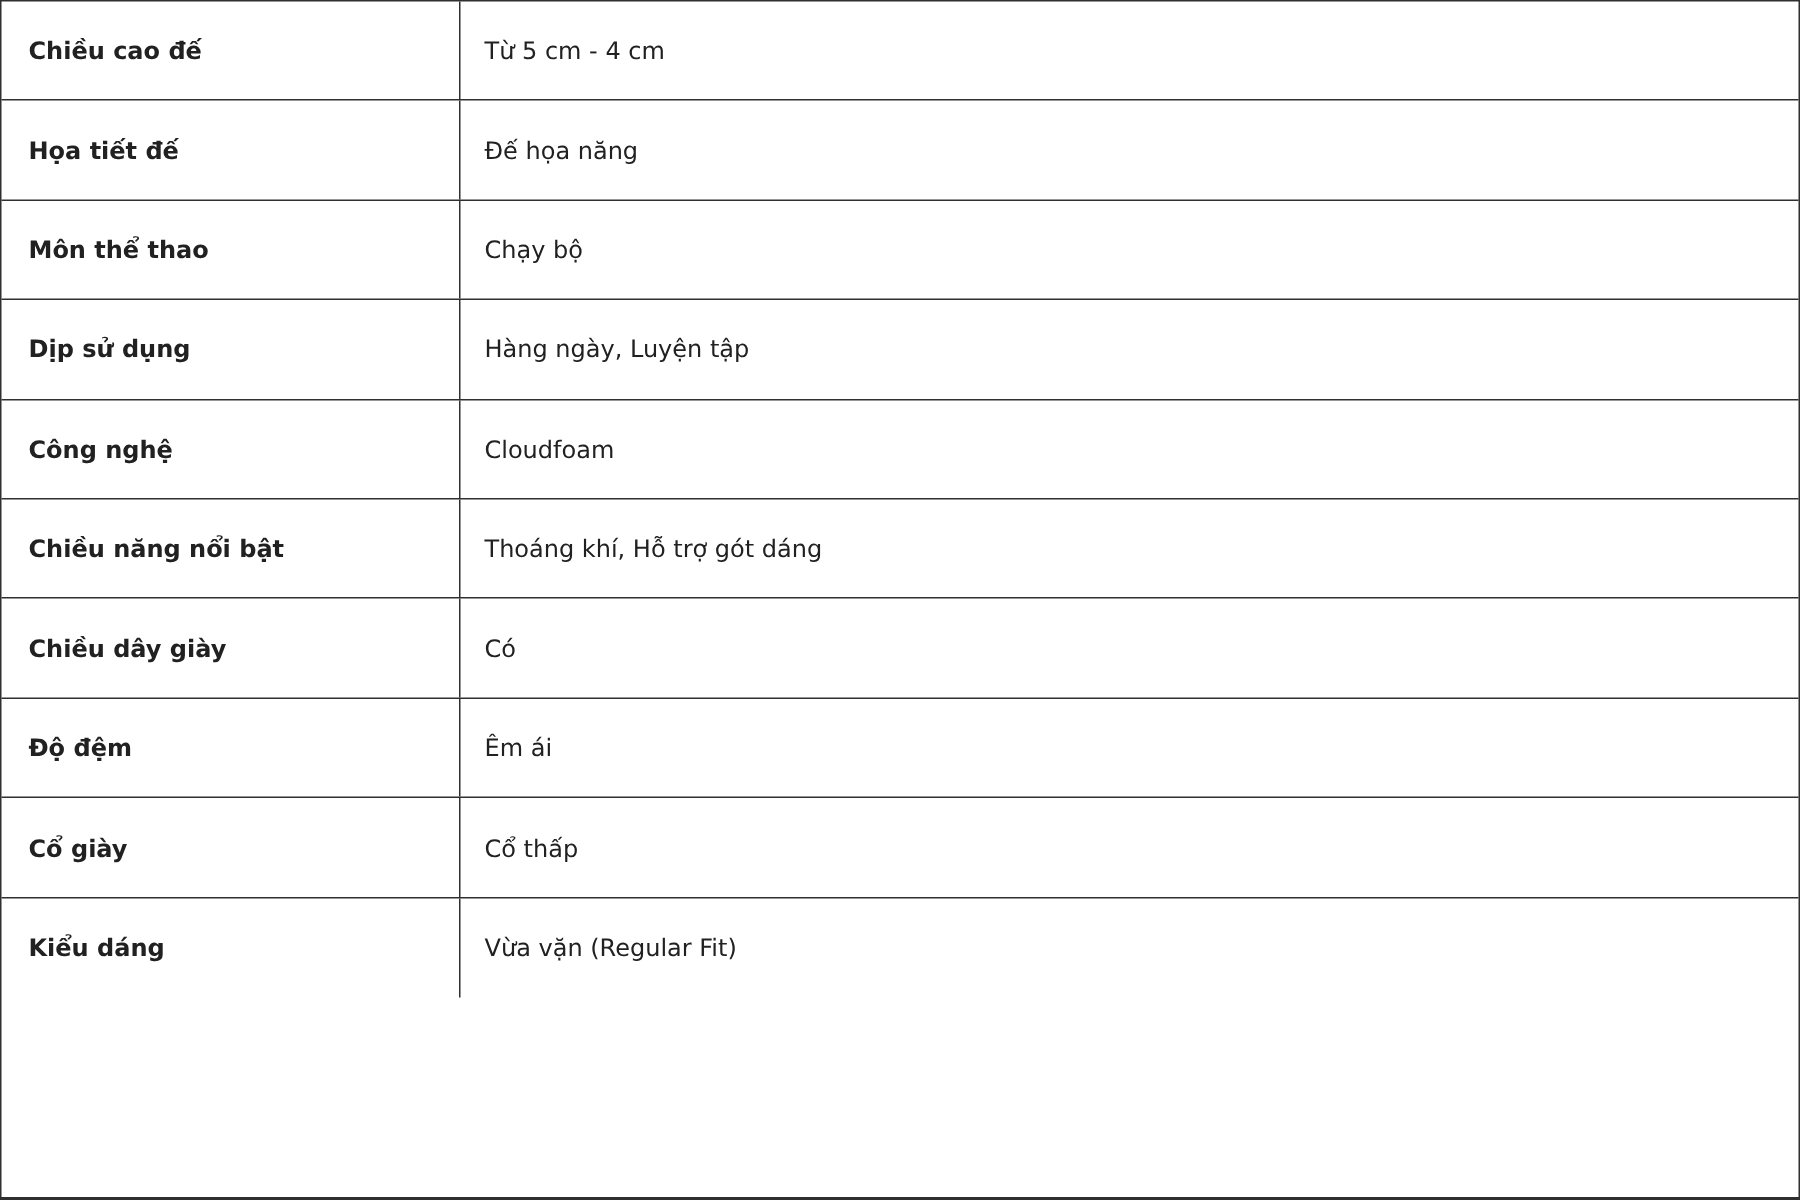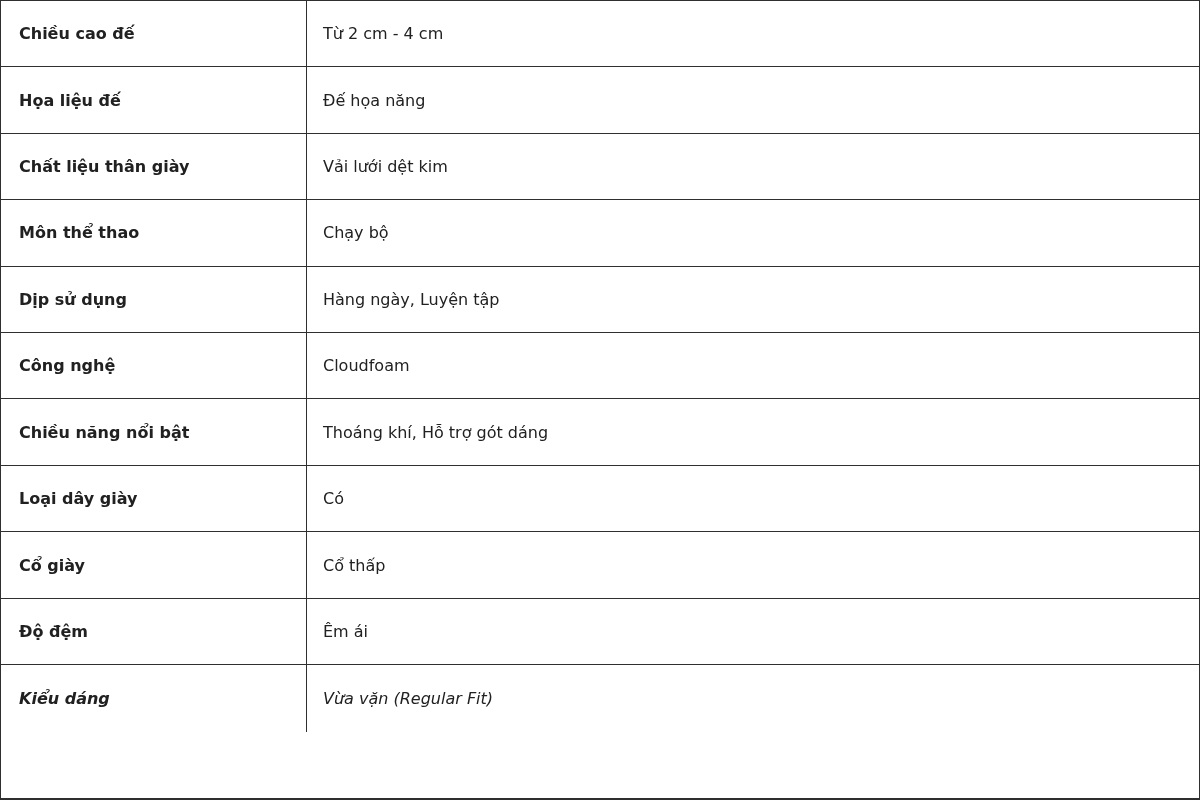--- a/index.html
+++ b/index.html
@@ -18,21 +18,20 @@
     border-bottom-width: 2px;
     background: #ffffff;
   }
   .spec-row {
     display: grid;
     grid-template-columns: 306px 1fr;
     border-bottom: 1px solid #2f2f2f;
   }
   .spec-row:last-child {
     border-bottom: none;
-    font-style: italic;
   }
   .cell {
     display: flex;
     align-items: center;
     font-size: 16px;
     color: #212121;
     overflow: hidden;
     white-space: nowrap;
   }
   .label-cell {
@@ -47,32 +46,28 @@
     padding-right: 10px;
   }
 </style>
 </head>
 <body>
 
 <div class="spec-table" id="spec-table">
 
     <div class="spec-row">
       <div class="cell label-cell">Chiều cao đế</div>
-      <div class="cell value-cell">Từ 2 cm - 4 cm</div>
+      <div class="cell value-cell">Từ 5 cm - 4 cm</div>
     </div>
 
     <div class="spec-row">
-      <div class="cell label-cell">Họa liệu đế</div>
+      <div class="cell label-cell">Họa tiết đế</div>
       <div class="cell value-cell">Đế họa năng</div>
     </div>
 
-    <div class="spec-row">
-      <div class="cell label-cell">Chất liệu thân giày</div>
-      <div class="cell value-cell">Vải lưới dệt kim</div>
-    </div>
 
 
     <div class="spec-row">
       <div class="cell label-cell">Môn thể thao</div>
       <div class="cell value-cell">Chạy bộ</div>
     </div>
 
     <div class="spec-row">
       <div class="cell label-cell">Dịp sử dụng</div>
       <div class="cell value-cell">Hàng ngày, Luyện tập</div>
@@ -82,31 +77,31 @@
       <div class="cell label-cell">Công nghệ</div>
       <div class="cell value-cell">Cloudfoam</div>
     </div>
 
     <div class="spec-row">
       <div class="cell label-cell">Chiều năng nổi bật</div>
       <div class="cell value-cell">Thoáng khí, Hỗ trợ gót dáng</div>
     </div>
 
     <div class="spec-row">
-      <div class="cell label-cell">Loại dây giày</div>
+      <div class="cell label-cell">Chiều dây giày</div>
       <div class="cell value-cell">Có</div>
+    </div>
+
+    <div class="spec-row">
+      <div class="cell label-cell">Độ đệm</div>
+      <div class="cell value-cell">Êm ái</div>
     </div>
 
     <div class="spec-row">
       <div class="cell label-cell">Cổ giày</div>
       <div class="cell value-cell">Cổ thấp</div>
-    </div>
-
-    <div class="spec-row">
-      <div class="cell label-cell">Độ đệm</div>
-      <div class="cell value-cell">Êm ái</div>
     </div>
 
     <div class="spec-row">
       <div class="cell label-cell">Kiểu dáng</div>
       <div class="cell value-cell">Vừa vặn (Regular Fit)</div>
     </div>
   </div>
 
 </body></html>

